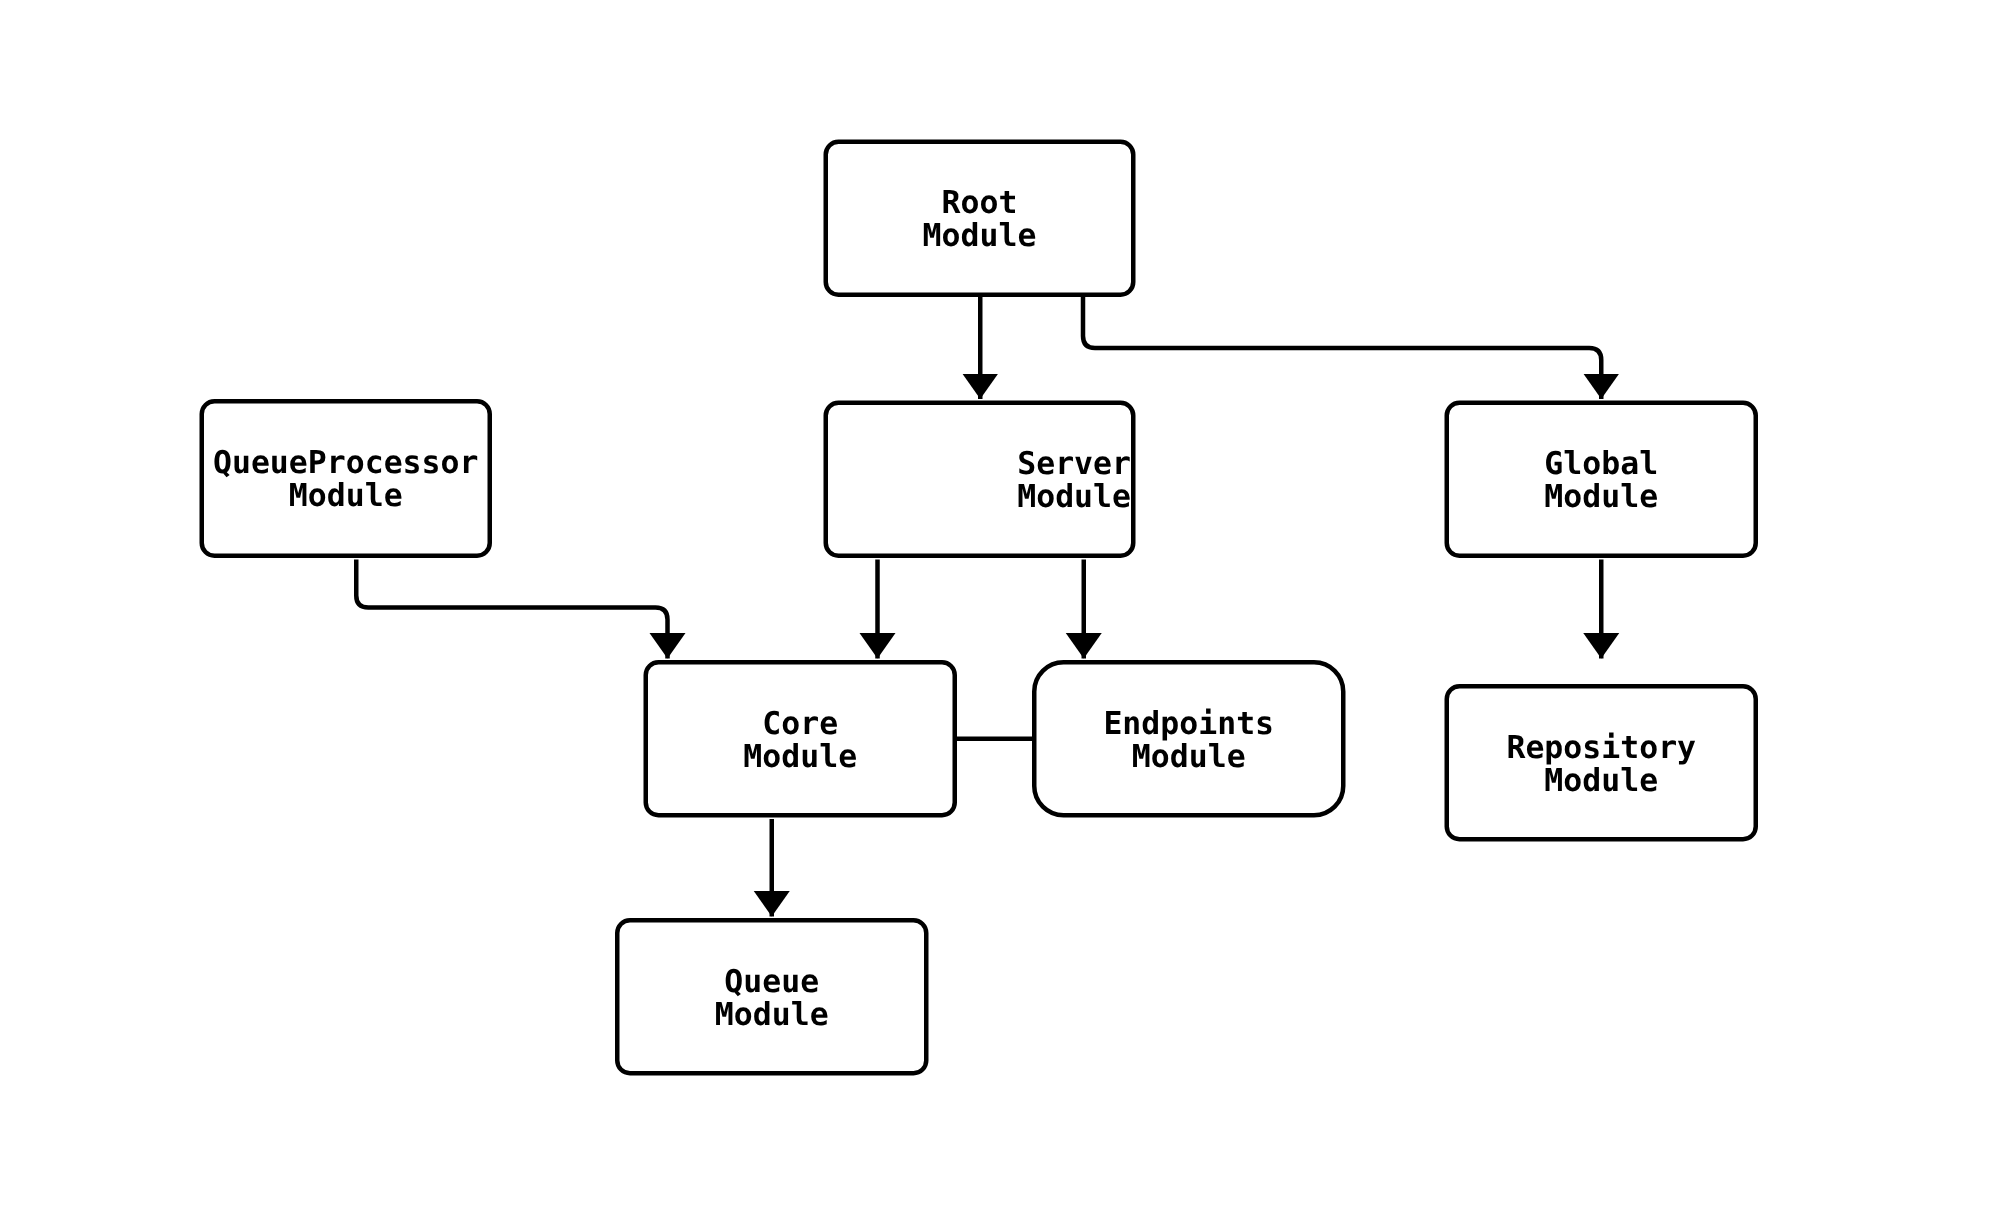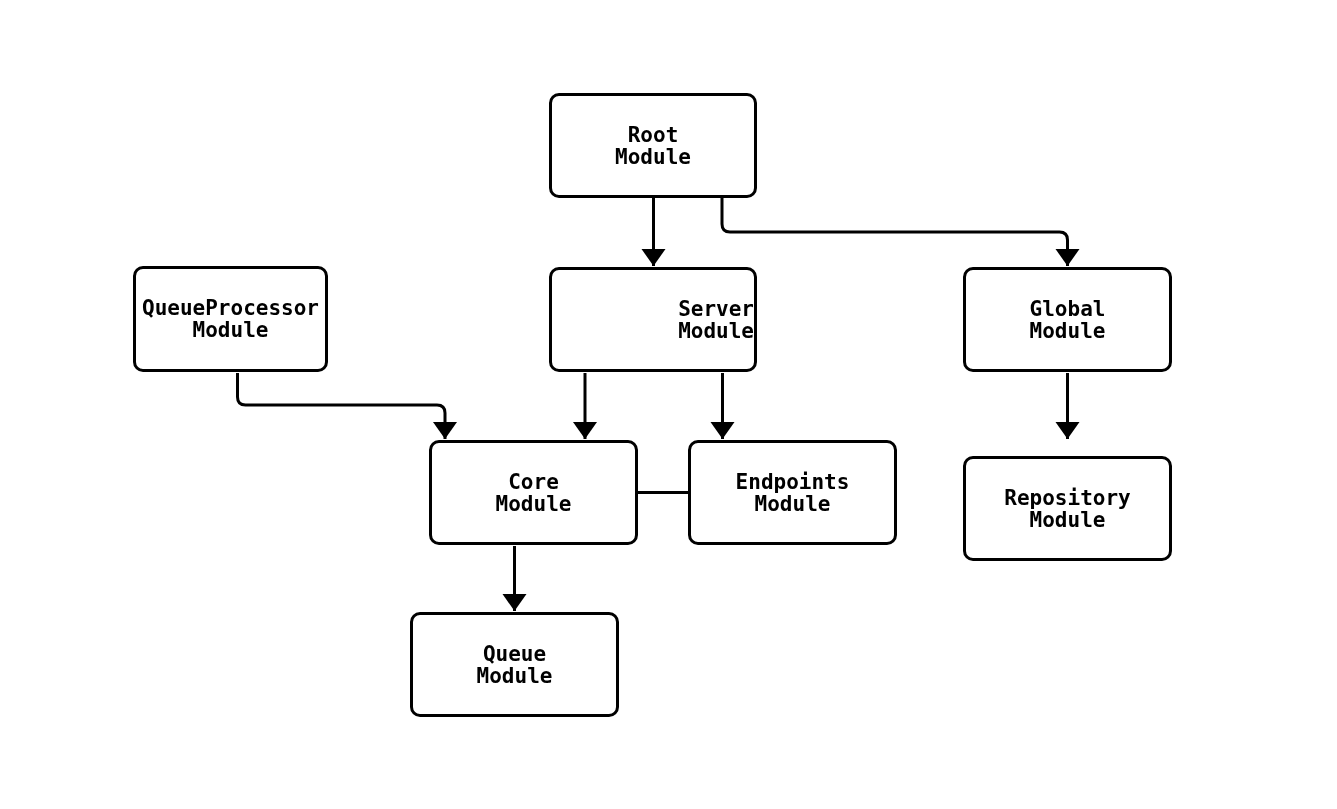--- a/index.html
+++ b/index.html
@@ -78,21 +78,21 @@
         <span>Module</span>
       </div>
       <div class="node" style="left: 963px; top: 267px; width: 209px; height: 105px;">
         <span>Global</span>
         <span>Module</span>
       </div>
       <div class="node" style="left: 410px; top: 440px; width: 209px; height: 105px; margin-left: 19px;">
         <span>Core</span>
         <span>Module</span>
       </div>
-      <div class="node" style="left: 688px; top: 440px; width: 209px; height: 105px;">
+      <div class="node" style="left: 688px; top: 440px; width: 209px; height: 105px; border-radius: 21px;">
         <span>Endpoints</span>
         <span>Module</span>
       </div>
       <div class="node" style="left: 963px; top: 440px; width: 209px; height: 105px; margin-top: 16px;">
         <span>Repository</span>
         <span>Module</span>
       </div>
       <div class="node" style="left: 410px; top: 612px; width: 209px; height: 105px;">
         <span>Queue</span>
         <span>Module</span>

